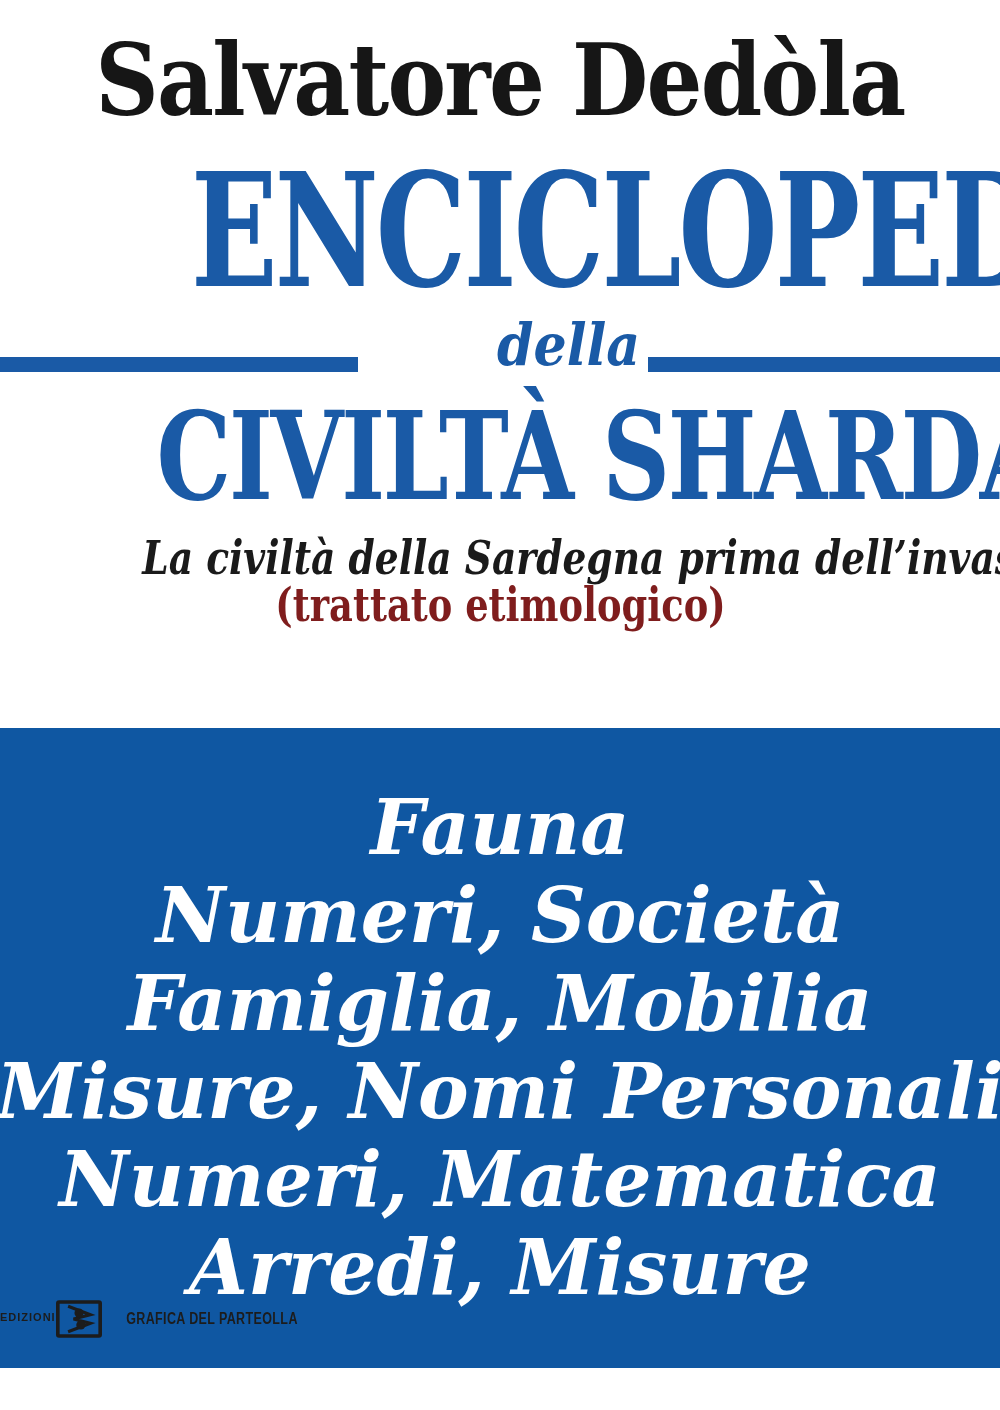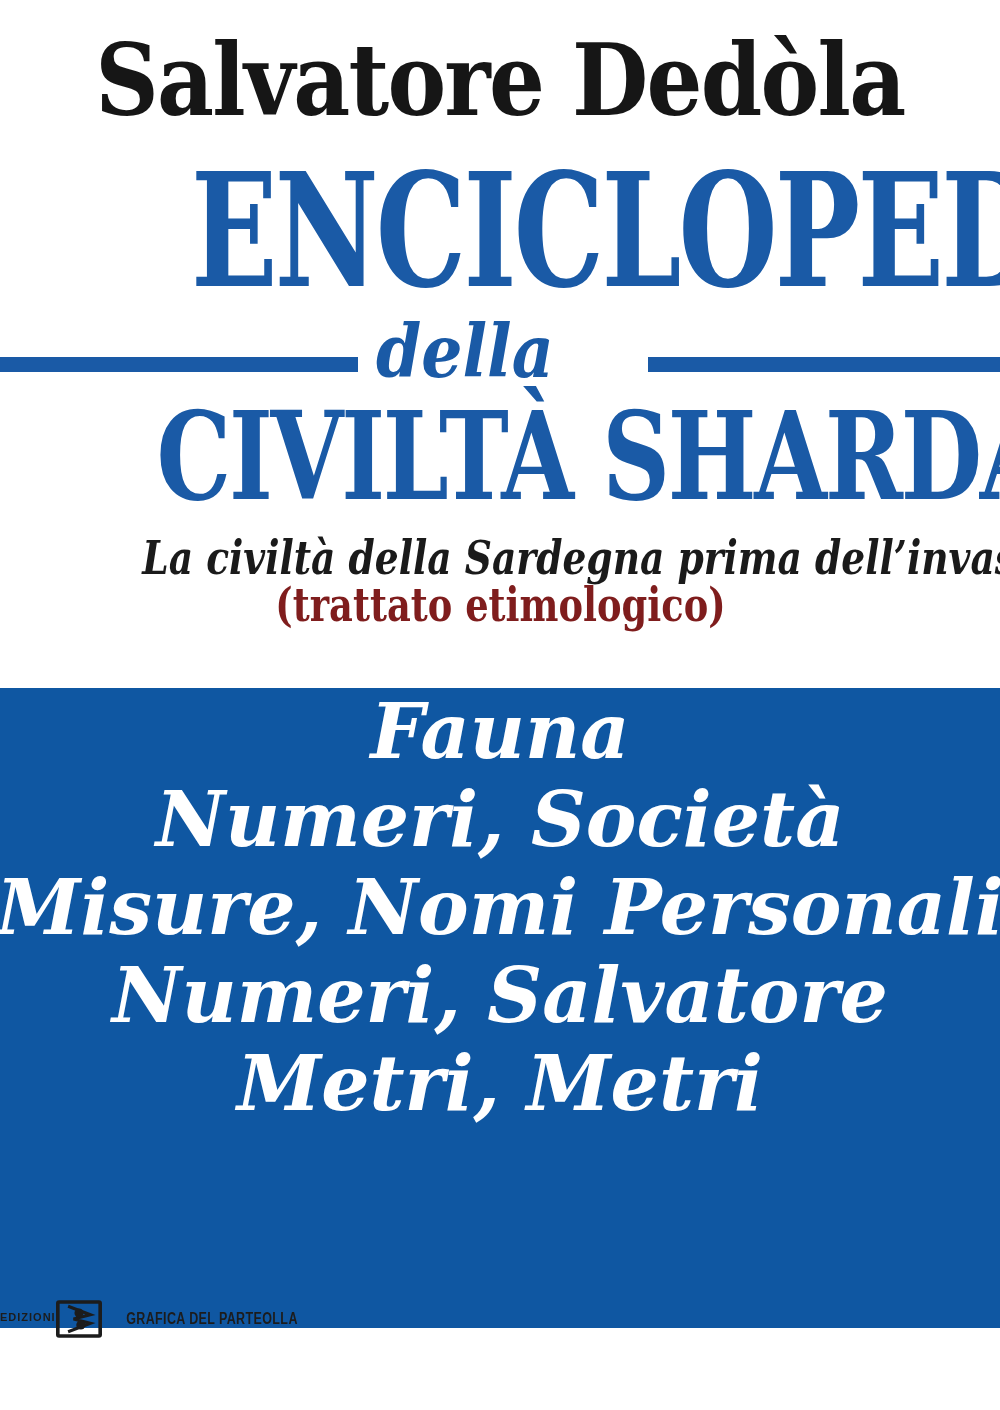--- a/index.html
+++ b/index.html
@@ -19,44 +19,44 @@
   .author .cond { transform:scaleX(0.88); }
 
   
   .title-main { top:152px; font-size:158px; line-height:1; font-weight:bold; color:var(--blue-text,#1a5aa6); letter-spacing:-4px; }
   .title-main .cond { transform:scaleX(0.72); }
 
   
   .rule { position:absolute; height:15px; background:var(--blue-text,#1a5aa6); top:357px; }
   .rule-left  { left:0; width:358px; }
   .rule-right { left:648px; width:352px; }
-  .della { position:absolute; top:316px; left:366px; width:290px; text-align:left;
-           font-size:72px; line-height:1; font-style:italic; font-weight:bold;
+  .della { position:absolute; top:316px; left:358px; width:290px; text-align:right;
+           font-size:58px; line-height:1; font-style:italic; font-weight:bold;
            color:var(--blue-text,#1a5aa6); }
   .della .cond { transform:scaleX(0.9); }
 
   
   .title-sub { top:395px; font-size:122px; line-height:1; font-weight:bold; color:var(--blue-text,#1a5aa6); letter-spacing:-3px; }
   .title-sub .cond { transform:scaleX(0.77); }
 
   
   .subtitle1 { top:534px; font-size:47px; line-height:1; font-weight:bold; font-style:italic; color:#1a1a1a; }
   .subtitle1 .cond { transform:scaleX(0.8); }
   .subtitle2 { top:582px; font-size:46px; line-height:1; font-weight:bold; color:#7f1d1d; }
   .subtitle2 .cond { transform:scaleX(0.8); }
 
   
   .volume { top:616px; font-size:106px; line-height:1; font-weight:bold; color:#161616; letter-spacing:-2px; }
   .volume .cond { transform:scaleX(0.73); }
 
   
   .panel {
-    position:absolute; top:688px; left:0; width:1000px; height:640px;
+    position:absolute; top:728px; left:0; width:1000px; height:640px;
     background:var(--blue-panel,#0f57a2);
-    display:flex; flex-direction:column; align-items:center; 
+    display:flex; flex-direction:column; align-items:center; justify-content:center;
   }
   .topic {
     color:#ffffff; font-style:italic; font-weight:bold;
     font-size:76px; line-height:88px; white-space:nowrap; text-align:center;
   }
 
   
   .publisher {
     position:absolute; top:1296px; left:0; width:898px;
     display:flex; flex-direction:row; align-items:center;
@@ -96,23 +96,24 @@
 
   <div class="line subtitle2">
     <span class="cond">(trattato etimologico)</span>
   </div>
 
 
   <div class="panel">
 
   <div class="topic">Fauna</div>
       <div class="topic">Numeri, Società</div>
+      <div class="topic">Famiglia, Mobilia</div>
       <div class="topic">Misure, Nomi Personali</div>
-      <div class="topic">Numeri, Salvatore</div>
-      <div class="topic">Metri, Metri</div>
+      <div class="topic">Numeri, Matematica</div>
+      <div class="topic">Arredi, Misure</div>
     </div>
 
   <div class="publisher">
     <div class="pub-top">EDIZIONI</div>
     <svg class="pub-logo" width="46" height="38" viewBox="0 0 76 62" aria-hidden="true">
       <rect x="3" y="3" width="70" height="56" rx="2" fill="none" stroke="#1c1c1c" stroke-width="6"></rect>
       <path d="M20 10 L57 24 L29 31 L57 38 L20 52" fill="none" stroke="#1c1c1c" stroke-width="5" stroke-linejoin="miter"></path>
       <circle cx="38" cy="21" r="7.5" fill="#1c1c1c"></circle>
       <circle cx="41" cy="41" r="7.5" fill="#1c1c1c"></circle>
     </svg>

